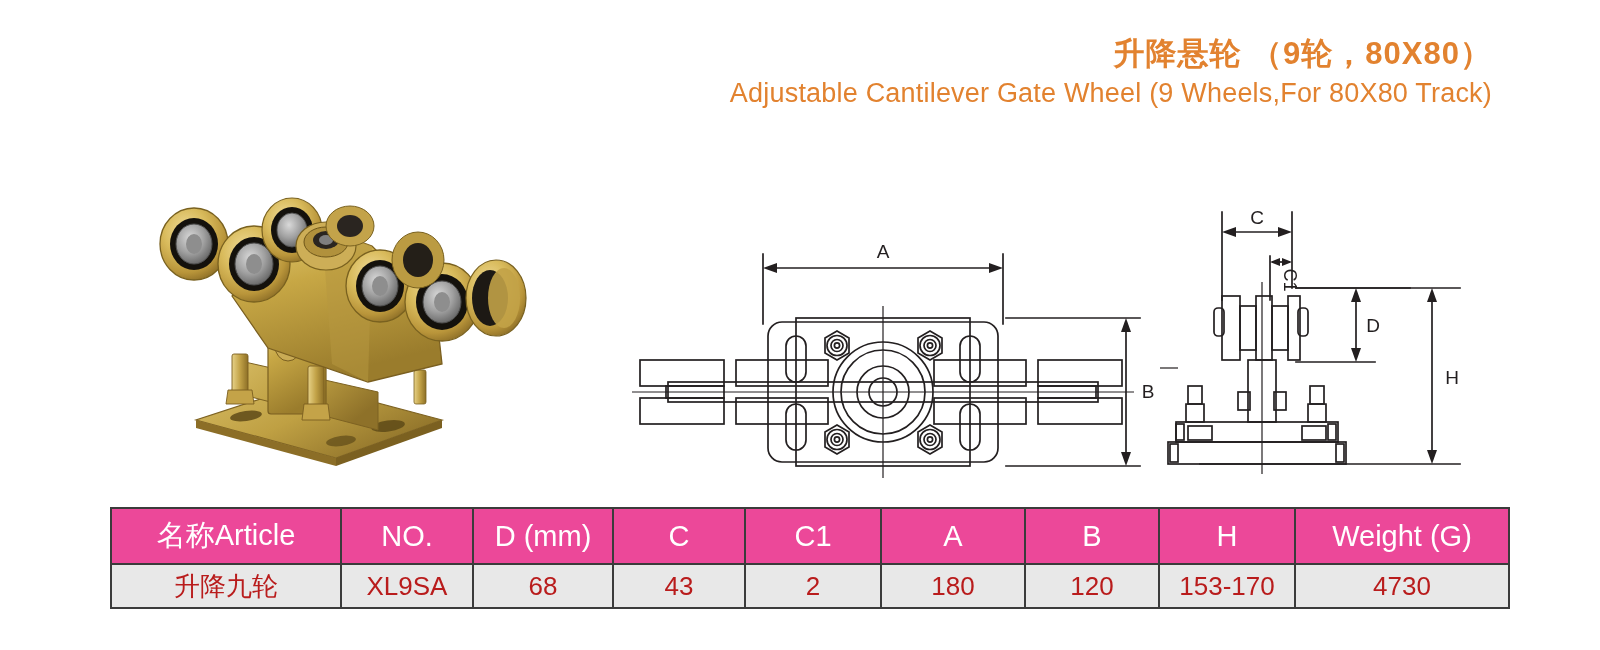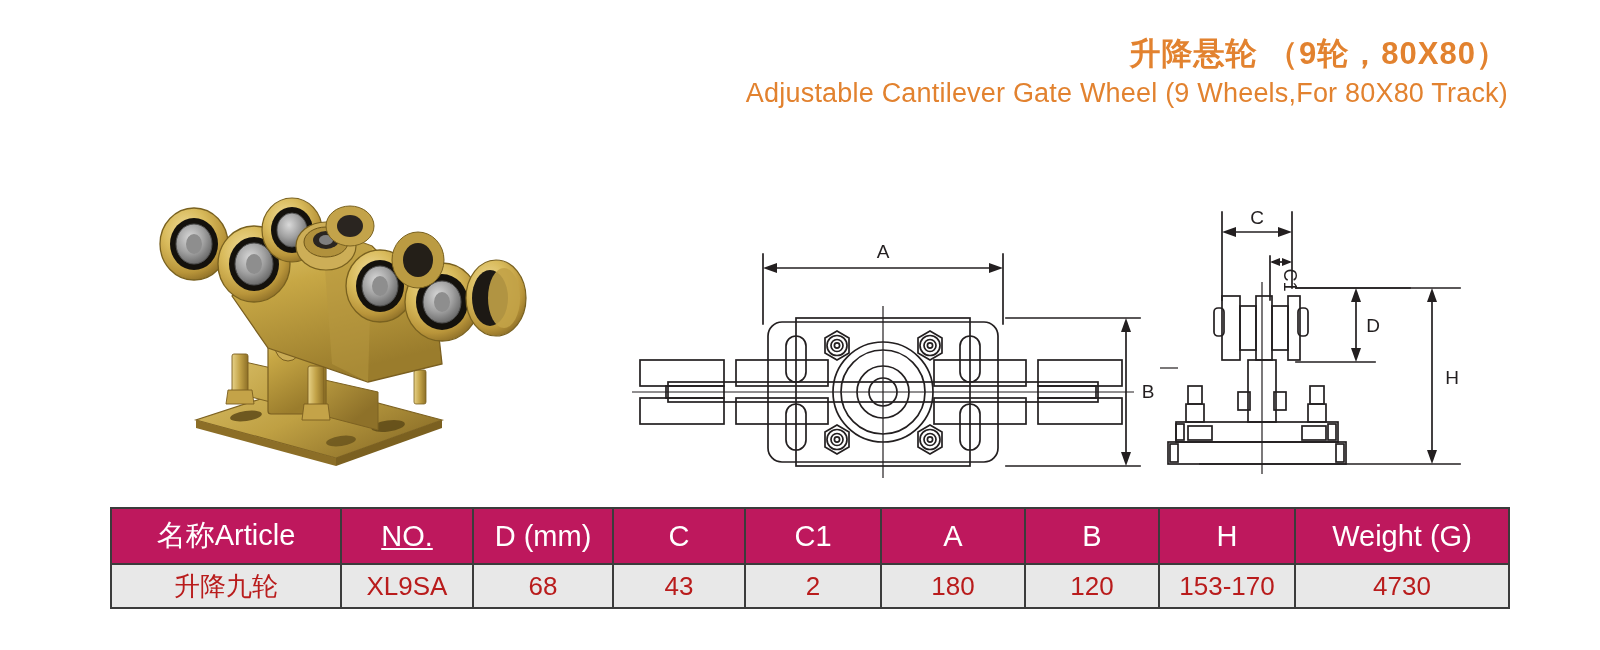--- a/index.html
+++ b/index.html
@@ -13,21 +13,21 @@
     position: relative;
     overflow: hidden;
     font-family: "Liberation Sans", sans-serif;
     color: #231f20;
   }
 
   
   #title-block {
     position: absolute;
     top: 34px;
-    left: 16px;
+    left: 0;
     width: 1492px;
     text-align: right;
   }
   #title-cn {
     font-size: 31px;
     font-weight: bold;
     color: #e2822f;
     letter-spacing: 1px;
     line-height: 40px;
     white-space: nowrap;
@@ -68,35 +68,35 @@
     border-collapse: collapse;
     table-layout: fixed;
   }
   #spec-table th, #spec-table td {
     border: 2px solid #3b3b3b;
     text-align: center;
     vertical-align: middle;
     padding: 0;
   }
   #spec-table thead th {
-    background: #be185d;
+    background: #ec4899;
     color: #ffffff;
     height: 54px;
     font-size: 29px;
     font-weight: 400;
   }
   #spec-table tbody td {
     background: #e8e8e8;
     color: #b91c1c;
     height: 42px;
     font-size: 26px;
     font-weight: 400;
   }
   .col-article { width: 228px; }
-  .col-no      { width: 130px; text-decoration: underline; }
+  .col-no      { width: 130px; }
   .col-d       { width: 138px; }
   .col-c       { width: 130px; }
   .col-c1      { width: 134px; }
   .col-a       { width: 142px; }
   .col-b       { width: 132px; }
   .col-h       { width: 134px; }
   .col-weight  { width: 212px; margin-left: 25px; }
 </style>
 </head>
 <body>

